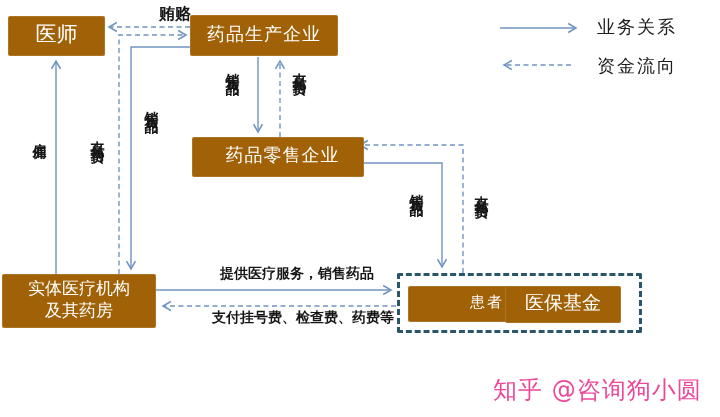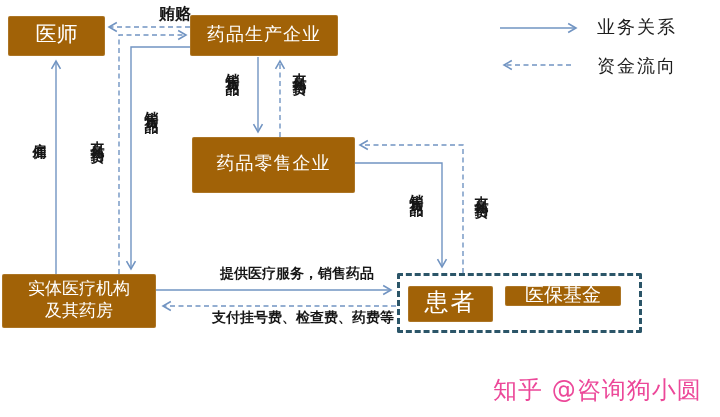--- a/index.html
+++ b/index.html
@@ -10,24 +10,24 @@
   .wires{position:absolute;left:0;top:0;width:720px;height:417px;}
   .node{
     position:absolute;background:#a16207;color:#ffffff;
     display:flex;flex-direction:column;align-items:center;justify-content:center;
     font-family:Liberation Mono, monospace;border-radius:2px;
     box-shadow:inset 0 0 0 1px rgba(255,255,255,0.12);
     text-align:center;line-height:1.3;
   }
   .node-physician{left:8px;top:16px;width:97px;height:40px;font-size:21px;}
   .node-manufacturer{left:190px;top:15px;width:148px;height:41px;font-size:18px;letter-spacing:1px;}
-  .node-retailer{left:192px;top:137px;width:163px;height:56px;font-size:18px;letter-spacing:1px;}
+  .node-retailer{left:192px;top:137px;width:163px;height:40px;font-size:18px;letter-spacing:1px;padding-left:9px;}
   .node-institution{left:2px;top:274px;width:154px;height:54px;font-size:17px;justify-content:center;}
-  .node-patient{left:408px;top:286px;width:85px;height:36px;font-size:24px;letter-spacing:2px;}
-  .node-insurance{left:505px;top:286px;width:116px;height:20px;font-size:19px;}
+  .node-patient{left:408px;top:286px;width:62px;height:36px;font-size:15px;letter-spacing:2px;padding-left:48px;}
+  .node-insurance{left:505px;top:286px;width:116px;height:37px;font-size:19px;}
   .payer-group{
     position:absolute;left:397px;top:273px;width:245px;height:60px;
     border:3px dashed #2b5568;border-radius:2px;box-sizing:border-box;
   }
   .vlabel{
     position:absolute;writing-mode:vertical-rl;text-orientation:upright;
     font-size:14px;font-weight:600;color:#161616;letter-spacing:3px;line-height:1;
   }
   .hlabel{
     position:absolute;font-size:14px;font-weight:600;color:#161616;white-space:nowrap;margin-left:28px;

